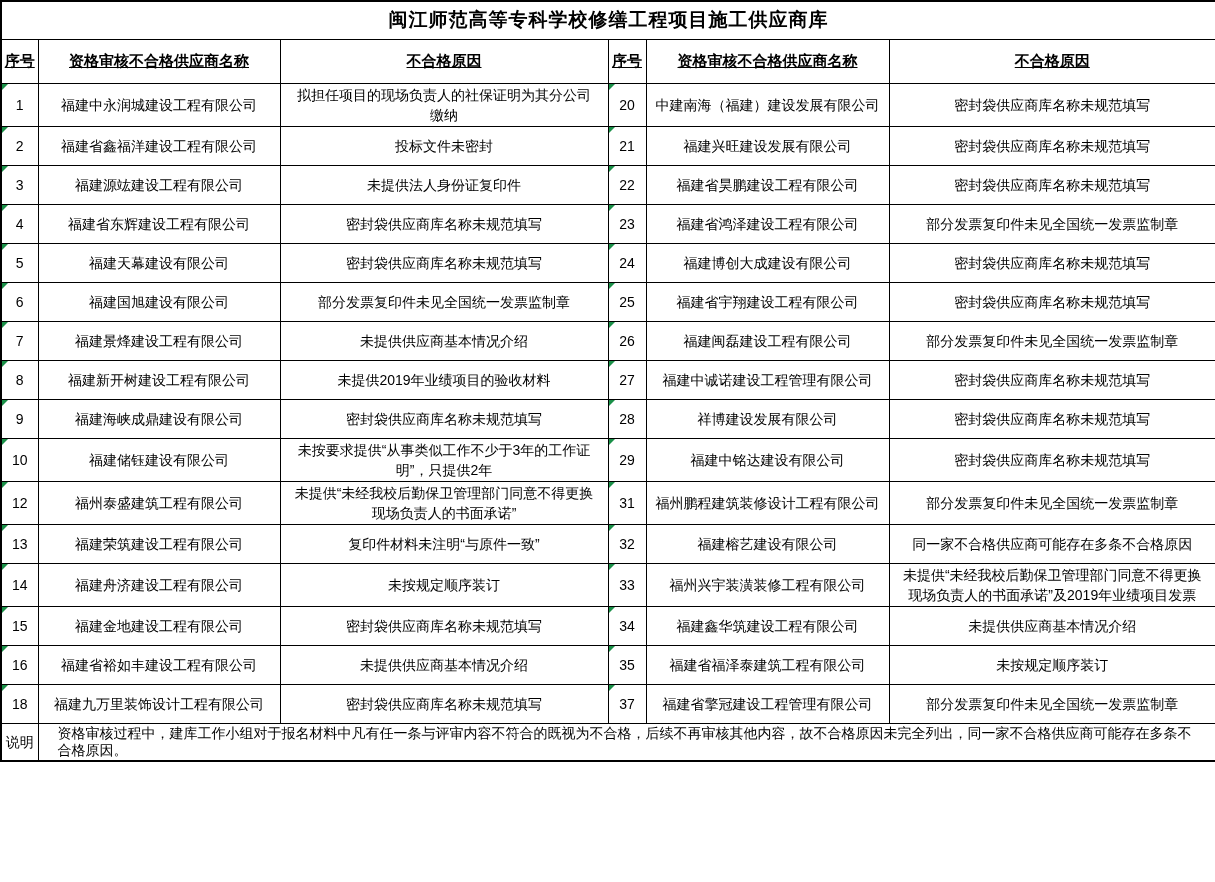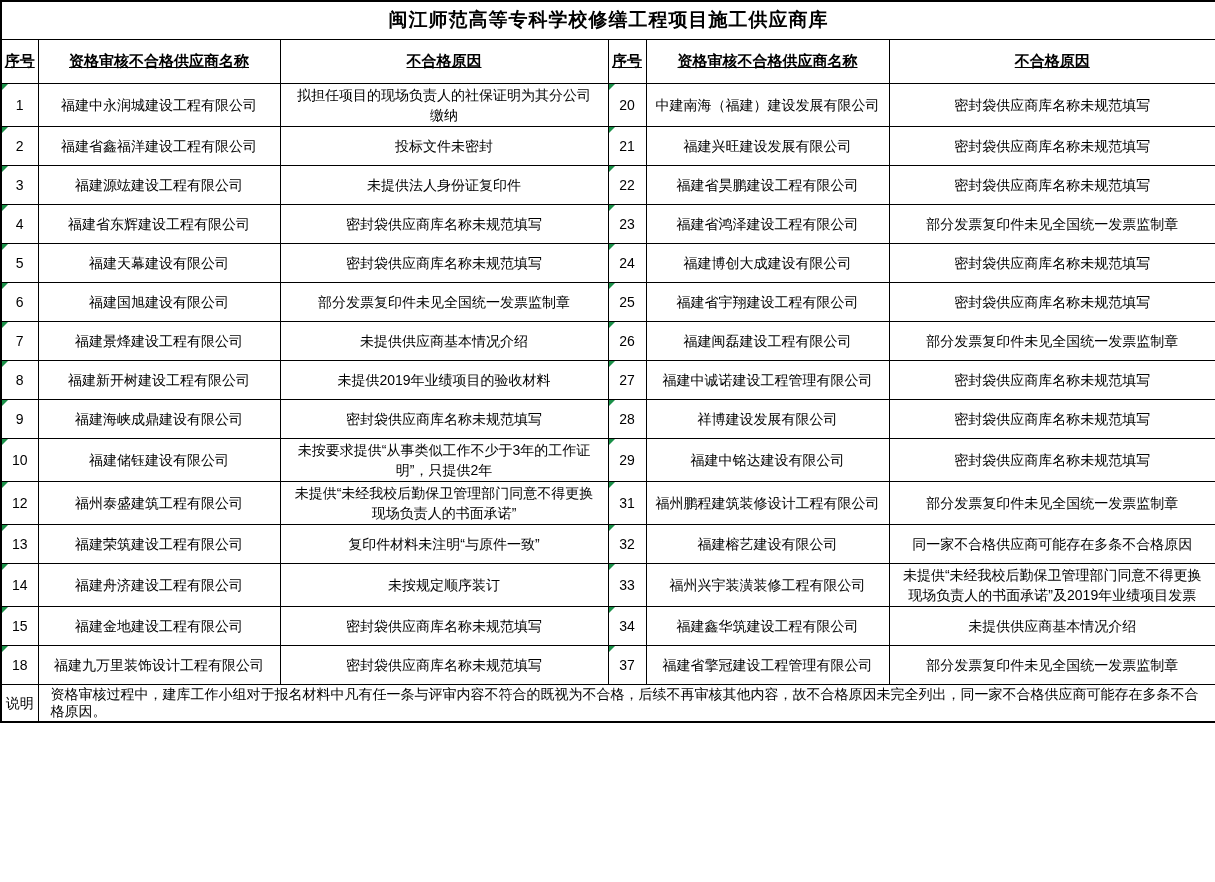--- a/index.html
+++ b/index.html
@@ -36,21 +36,21 @@
   .tri {
     position: absolute;
     top: 0; left: 0;
     width: 0; height: 0;
     border-top: 6px solid var(--tri-green, #1a9048);
     border-right: 6px solid transparent;
   }
   tr.note-row { height: 36px; }
   td.note-text-cell {
     text-align: left;
-    padding: 1px 12px;
+    padding: 1px 19px;
     line-height: 17px;
   }
 </style>
 </head>
 <body>
 
 <table class="supplier-table">
   <colgroup>
     <col style="width:37px">
       <col style="width:242px">
@@ -264,20 +264,34 @@
     <td class="c-num r-num-cell">
       <span class="tri"></span>
       <span class="r-num">34</span>
     </td>
     <td class="c-name r-name">福建鑫华筑建设工程有限公司</td>
     <td class="c-reason r-reason">未提供供应商基本情况介绍</td>
   </tr>
       <tr class="data-row">
     <td class="c-num l-num-cell">
       <span class="tri"></span>
+      <span class="l-num">16</span>
+    </td>
+    <td class="c-name l-name">福建省裕如丰建设工程有限公司</td>
+    <td class="c-reason l-reason">未提供供应商基本情况介绍</td>
+    <td class="c-num r-num-cell">
+      <span class="tri"></span>
+      <span class="r-num">35</span>
+    </td>
+    <td class="c-name r-name">福建省福泽泰建筑工程有限公司</td>
+    <td class="c-reason r-reason">未按规定顺序装订</td>
+  </tr>
+      <tr class="data-row">
+    <td class="c-num l-num-cell">
+      <span class="tri"></span>
       <span class="l-num">18</span>
     </td>
     <td class="c-name l-name">福建九万里装饰设计工程有限公司</td>
     <td class="c-reason l-reason">密封袋供应商库名称未规范填写</td>
     <td class="c-num r-num-cell">
       <span class="tri"></span>
       <span class="r-num">37</span>
     </td>
     <td class="c-name r-name">福建省擎冠建设工程管理有限公司</td>
     <td class="c-reason r-reason">部分发票复印件未见全国统一发票监制章</td>

